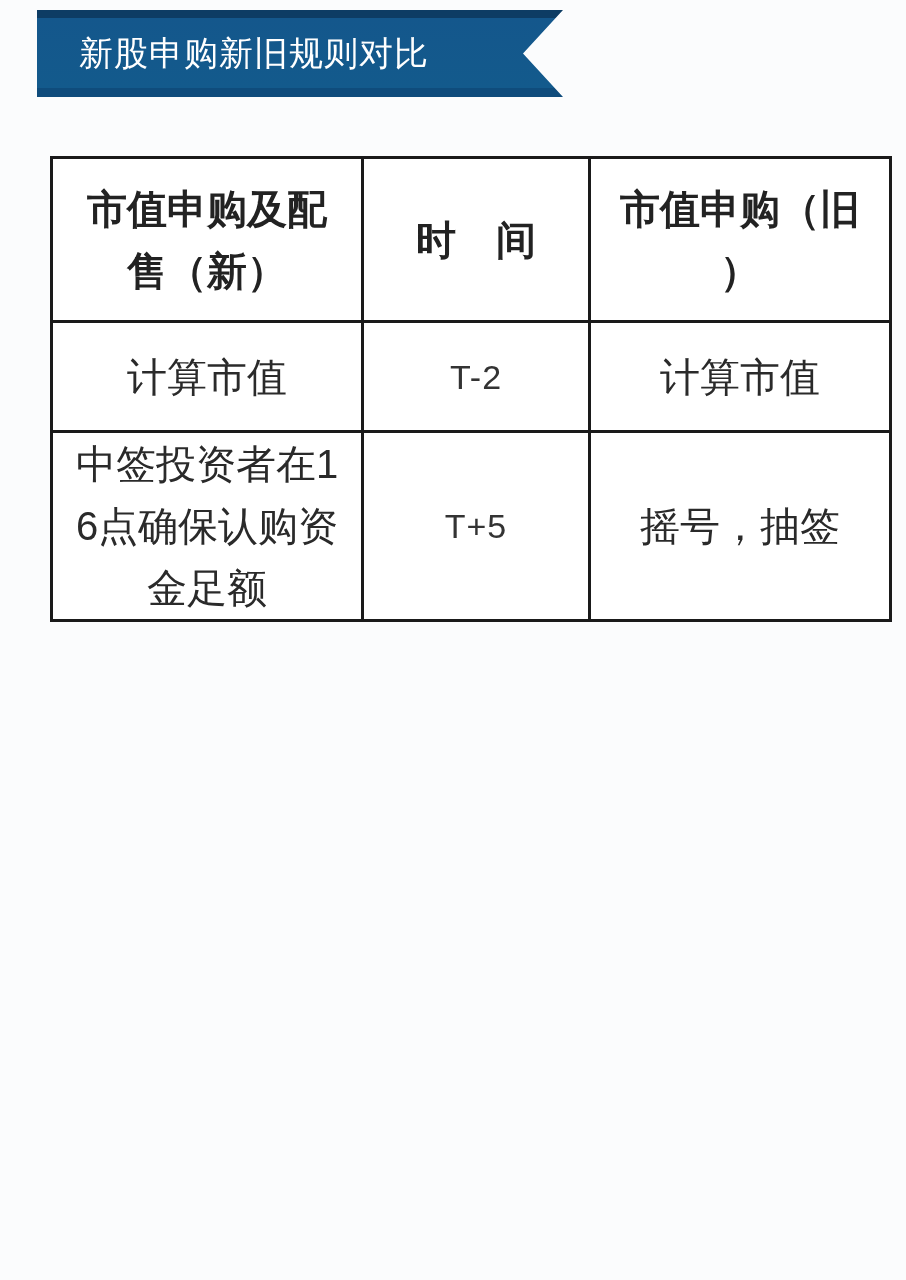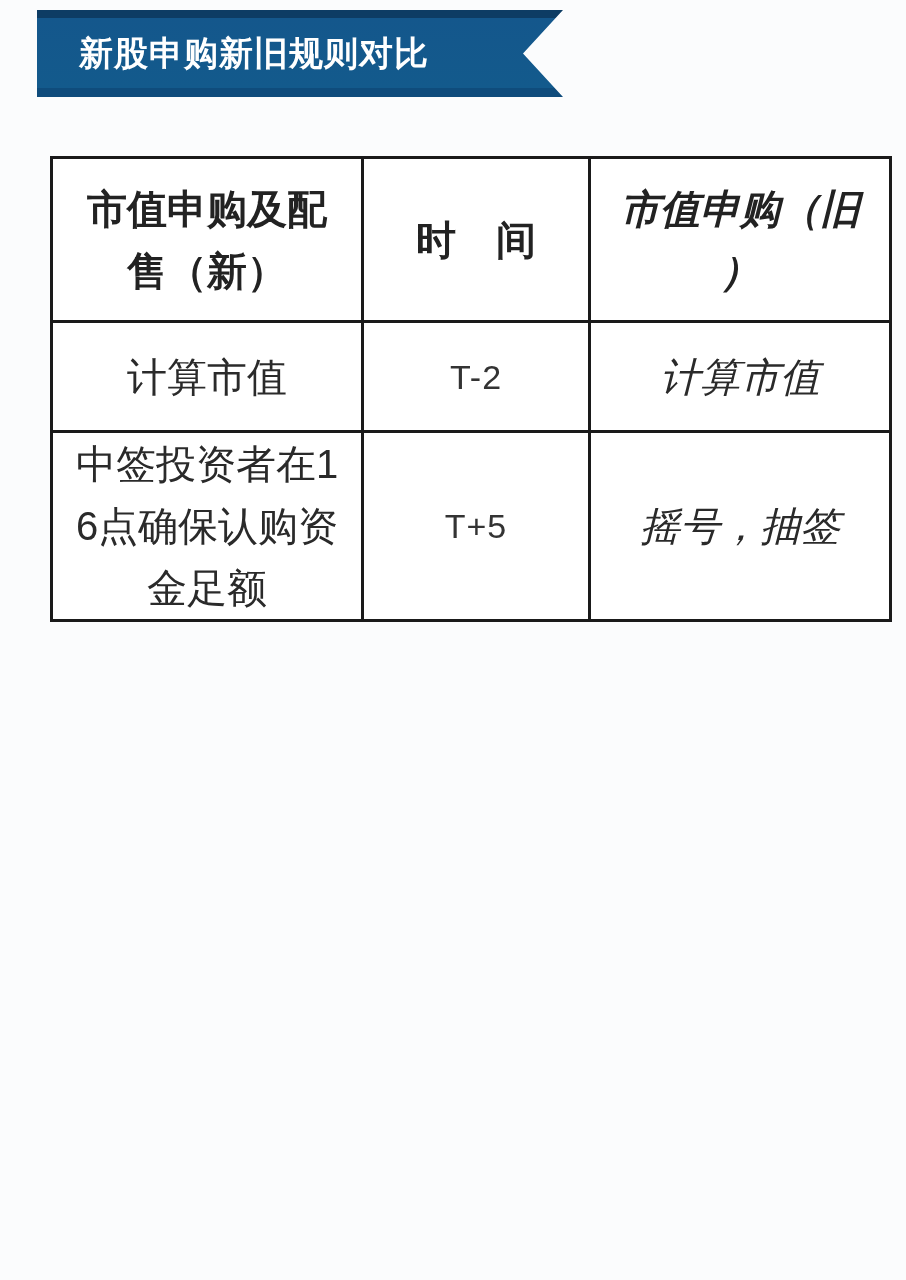--- a/index.html
+++ b/index.html
@@ -27,21 +27,21 @@
       #0d3c64 0px, #0d3c64 8px,
       #14578c 8px, #135a8c 78px,
       #0f4c7c 78px, #0f4c7c 87px);
     clip-path: polygon(0 0, 100% 0, calc(100% - 40px) 50%, 100% 100%, 0 100%);
     display: flex;
     align-items: center;
   }
   .banner-title {
     color: #ffffff;
     font-size: 34px;
-    font-weight: 700;
+    font-weight: 400;
     letter-spacing: 1px;
     padding-left: 42px;
     white-space: nowrap;
   }
 
   
   table.comparison {
     position: absolute;
     left: 50px;
     top: 156px;
@@ -65,21 +65,21 @@
   }
   .comparison col.col-new  { width: 311px; }
   .comparison col.col-time { width: 227px; }
   .comparison col.col-old  { width: 301px; }
 
   .comparison th { font-weight: 700; color: #222222; }
 
   .comparison td.cell-new,
   .comparison th.head-new  { padding: 0 15px; }
   .comparison td.cell-old,
-  .comparison th.head-old  { padding: 0 16px; font-style: italic; }
+  .comparison th.head-old  { padding: 0 16px; }
 
   .comparison td.cell-time,
   .comparison th.head-time { padding: 0 4px; }
 
   .comparison td.cell-time {
     font-family: "Liberation Sans", "DejaVu Sans", sans-serif;
     font-weight: 300;
     font-size: 34px;
     letter-spacing: 1px;
     color: #333333;

